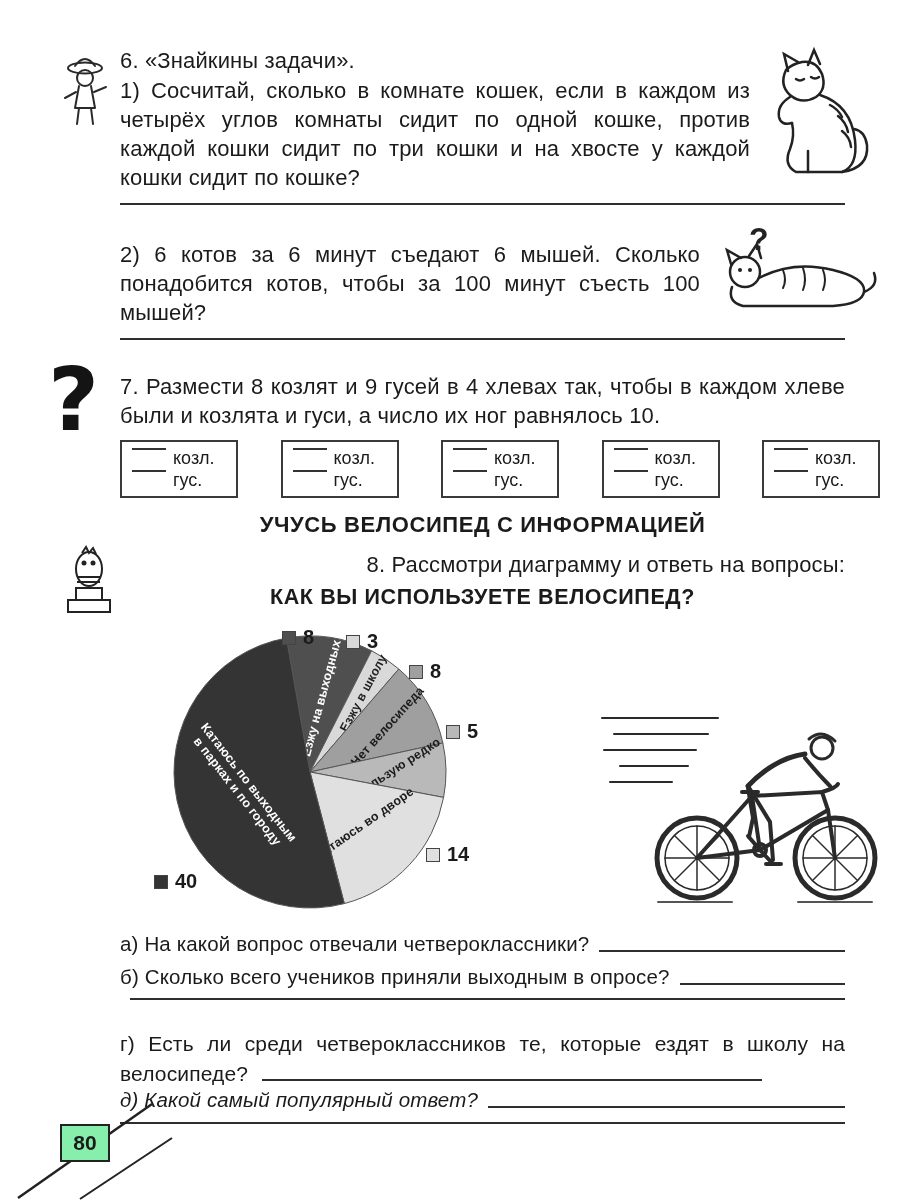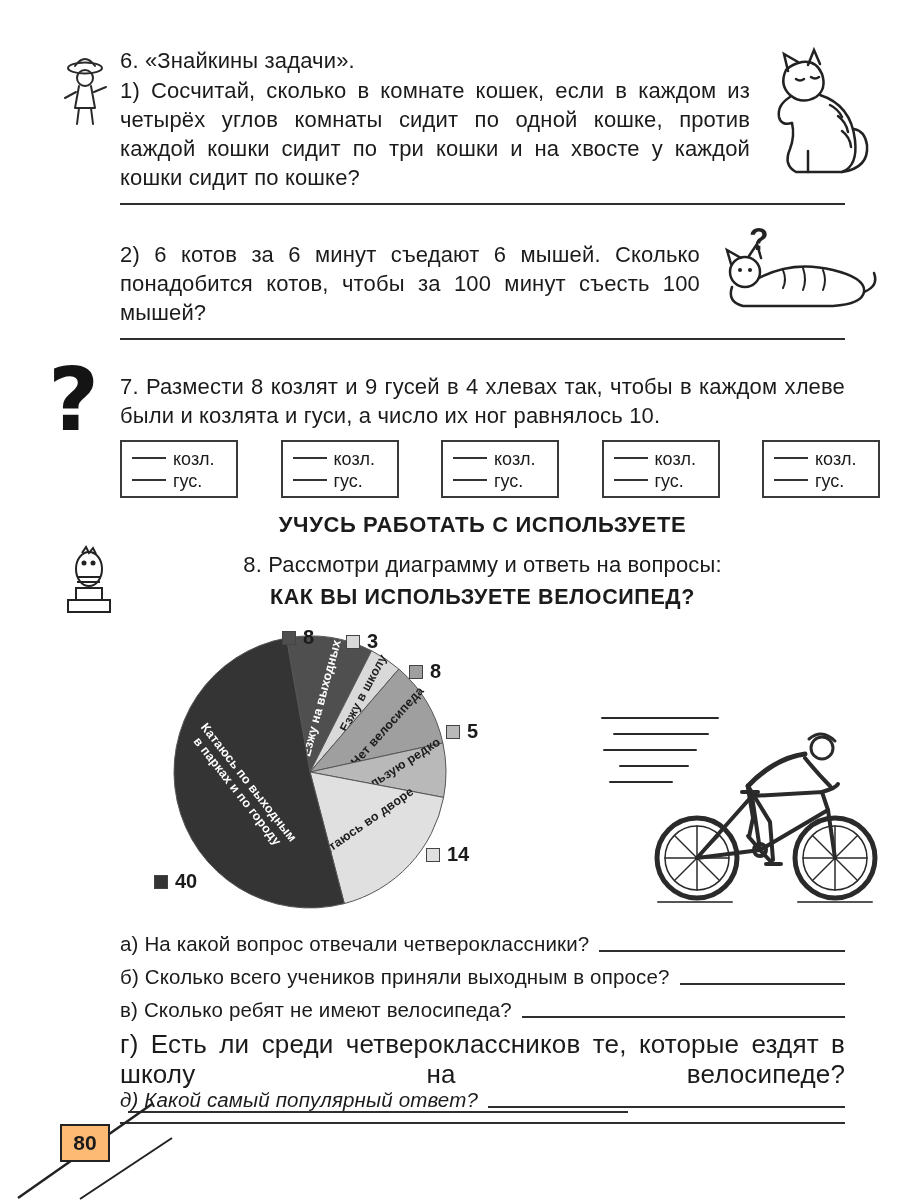--- a/index.html
+++ b/index.html
@@ -10,42 +10,42 @@
     font-family:"Liberation Sans", sans-serif;
   }
   .abs { position:absolute; }
   .body-text { font-size:22px; line-height:29px; text-align:justify; letter-spacing:.15px; }
   .rule { position:absolute; border-bottom:2px solid #2e2e2e; height:0; }
   .bold-center { font-weight:700; text-align:center; letter-spacing:.6px; }
 
   
   #task7-boxes { left:120px; top:440px; width:760px; display:flex; justify-content:space-between; }
   .stall-box { width:118px; height:58px; border:2px solid #3a3a3a; padding:6px 8px 4px 10px; font-size:18px; }
-  .stall-row { display:flex; align-items:center; height:22px; }
+  .stall-row { display:flex; align-items:flex-start; height:22px; }
   .stall-blank { display:inline-block; width:34px; border-bottom:2px solid #333; margin-right:7px; margin-bottom:3px; }
 
   
   #chart-area { left:120px; top:612px; width:500px; height:322px; position:absolute; }
   #pie-svg { position:absolute; left:0; top:0; }
   .slice-label { font-family:"Liberation Sans",sans-serif; font-size:12.5px; font-weight:700; letter-spacing:.2px; }
   .pie-callout { position:absolute; display:flex; align-items:center; gap:7px; font-size:20px; font-weight:700; }
   .callout-square { width:14px; height:14px; border:1.5px solid #444; display:inline-block; }
 
   
   .q-row { left:120px; width:725px; display:flex; align-items:flex-end; font-size:20.5px; letter-spacing:.15px; }
   .q-text { white-space:nowrap; }
   .q-fill { flex:1; border-bottom:2px solid #2e2e2e; margin-left:10px; margin-bottom:4px; }
-  .q-block { left:120px; width:725px; font-size:26px; line-height:30px; text-align:justify; letter-spacing:.15px; }
+  .q-block { left:120px; width:725px; font-size:21px; line-height:30px; text-align:justify; letter-spacing:.15px; }
   .q-fill-inline { display:inline-block; width:500px; border-bottom:2px solid #2e2e2e; height:15px; margin-left:8px; }
 
   
   #page-number-box {
     left:60px; top:1124px; width:50px; height:38px; border:2.5px solid #222;
     display:flex; align-items:center; justify-content:center;
-    font-size:21px; font-weight:700; background:#fdba74; z-index:2;
+    font-size:21px; font-weight:700; background:#86efac; z-index:2;
   }
   #big-qmark { left:48px; top:356px; font-size:88px; font-weight:900; font-family:"DejaVu Sans",sans-serif; line-height:1; color:#141414; }
 </style>
 </head>
 <body>
 
 <svg class="abs" id="znaika-icon" style="left:56px;top:50px;" width="58" height="80" viewBox="0 0 58 80">
   <g fill="none" stroke="#2a2a2a" stroke-width="2" stroke-linecap="round">
     <ellipse cx="29" cy="18" rx="17" ry="5.5"></ellipse>
     <path d="M19 16 Q29 2 39 16"></path>
@@ -147,35 +147,35 @@
         <span class="stall-blank"></span>
         <span>козл.</span>
       </div>
     <div class="stall-row">
         <span class="stall-blank"></span>
         <span>гус.</span>
       </div>
   </div>
 </div>
 
-<div class="abs bold-center" style="left:120px;top:512px;width:725px;font-size:22px;">УЧУСЬ РАБОТАТЬ С ИСПОЛЬЗУЕТЕ</div>
+<div class="abs bold-center" style="left:120px;top:512px;width:725px;font-size:22px;">УЧУСЬ ВЕЛОСИПЕД С ИНФОРМАЦИЕЙ</div>
 
 <svg class="abs" style="left:60px;top:545px;" width="58" height="74" viewBox="0 0 58 74">
   <g fill="none" stroke="#222" stroke-width="2">
     <path d="M22 8 L26 2 L29 8 L33 3 L36 9"></path>
     <ellipse cx="29" cy="24" rx="13" ry="17"></ellipse>
     <path d="M18 32 H40 M17 37 H40"></path>
     <rect x="16" y="43" width="26" height="12"></rect>
     <rect x="8" y="55" width="42" height="12"></rect>
   </g>
   <circle cx="24" cy="18" r="2.5" fill="#222"></circle>
   <circle cx="33" cy="18" r="2.5" fill="#222"></circle>
 </svg>
 
-<div class="abs body-text" style="left:120px;top:550px;width:725px;text-align:center;">8. Рассмотри диаграмму и ответь на вопросы:</div>
+<div class="abs body-text" style="left:120px;top:550px;width:725px;text-align:right;">8. Рассмотри диаграмму и ответь на вопросы:</div>
 
 <div class="abs bold-center" style="left:120px;top:585px;width:725px;font-size:21.5px;">КАК ВЫ ИСПОЛЬЗУЕТЕ ВЕЛОСИПЕД?</div>
 
 <div id="chart-area">
   <svg id="pie-svg" width="500" height="322" viewBox="0 0 500 322">
       <path d="M 190 160 L 166.38384783729748 26.066145590339715 A 136 136 0 0 1 251.57996501027066 38.74032859464842 Z" fill="#4f4f4f" stroke="#565656" stroke-width="1"></path>
       <text transform="translate(201.00648121821234 86.01420831542626) rotate(-75)" text-anchor="middle" fill="#ffffff" class="slice-label"><tspan x="0" dy="0.35em">Езжу на выходных</tspan></text>
       <path d="M 190 160 L 251.57996501027066 38.74032859464842 A 136 136 0 0 1 278.8099019577676 57.00096449843956 Z" fill="#d9d9d9" stroke="#565656" stroke-width="1"></path>
       <text transform="translate(243.02305118067702 80.93296487478929) rotate(-62)" text-anchor="middle" fill="#222222" class="slice-label"><tspan x="0" dy="0.35em">Езжу в школу</tspan></text>
       <path d="M 190 160 L 278.8099019577676 57.00096449843956 A 136 136 0 0 1 322.8743072402471 131.0100280195994 Z" fill="#9f9f9f" stroke="#565656" stroke-width="1"></path>
@@ -281,24 +281,20 @@
 
 <div class="abs q-row" style="top:965px;">
   <span class="q-text">
     <span>б)</span>
     <span>Сколько всего учеников приняли выходным в опросе?</span>
   </span>
   <span class="q-fill"></span>
 </div>
 
 <div class="abs q-row" style="top:998px;">
-  <span class="q-text">
-    <span>в)</span>
-    <span>Сколько ребят не имеют велосипеда?</span>
-  </span>
   <span class="q-fill"></span>
 </div>
 
 <div class="abs q-block" style="top:1029px;">
   <span>г)</span>
   <span>Есть ли среди четвероклассников те, которые ездят в школу на велосипеде?</span>
   <span class="q-fill-inline"></span>
 </div>
 
 <div class="abs q-row" style="top:1088px;font-style:italic;">

